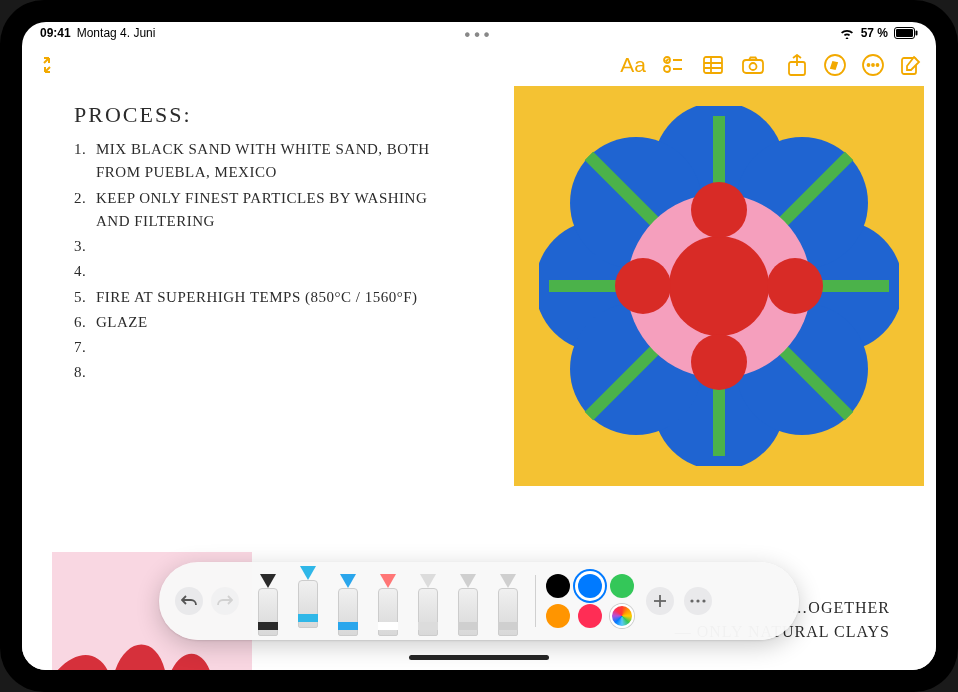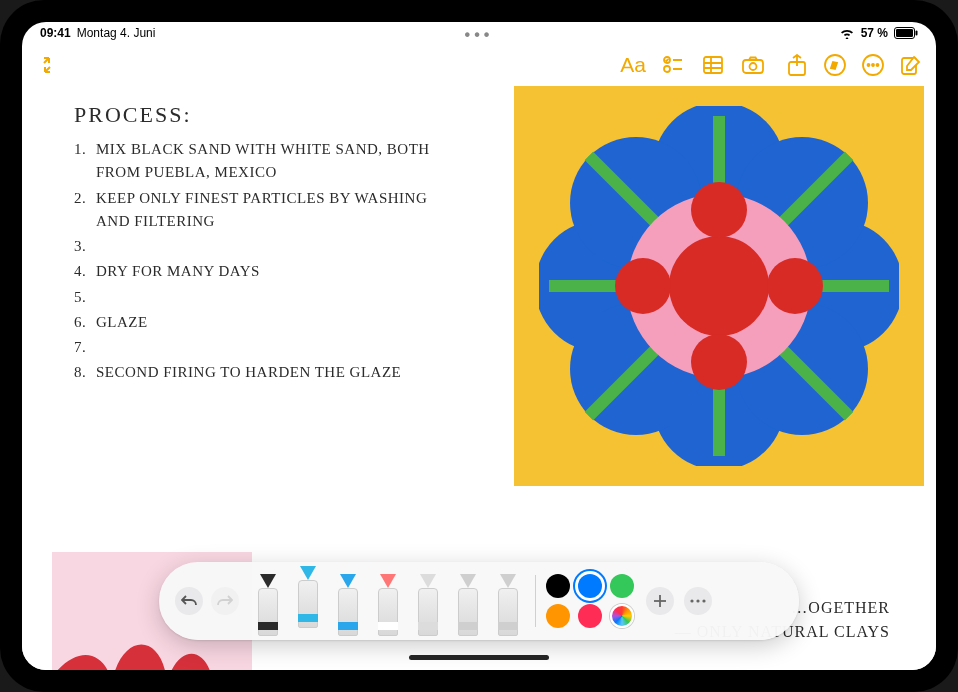--- a/index.html
+++ b/index.html
@@ -271,35 +271,34 @@
             </li>
             <li>
               <span class="num">2.</span>
               <span>KEEP ONLY FINEST PARTICLES BY WASHING AND FILTERING</span>
             </li>
             <li>
               <span class="num">3.</span>
             </li>
             <li>
               <span class="num">4.</span>
-              <span>DRY FOR MANY DAYS</span>
             </li>
             <li>
               <span class="num">5.</span>
+              <span>FIRE AT SUPERHIGH TEMPS (850°C / 1560°F)</span>
             </li>
             <li>
               <span class="num">6.</span>
               <span>GLAZE</span>
             </li>
             <li>
               <span class="num">7.</span>
             </li>
             <li>
               <span class="num">8.</span>
-              <span>SECOND FIRING TO HARDEN THE GLAZE</span>
             </li>
           </ol>
       </div>
 
       <div class="sketch">
         <svg width="360" height="360" viewBox="0 0 360 360">
 
           <g stroke="#4bb24a" stroke-width="12">
             <line x1="180" y1="10" x2="180" y2="350"></line>
             <line x1="10" y1="180" x2="350" y2="180"></line>

